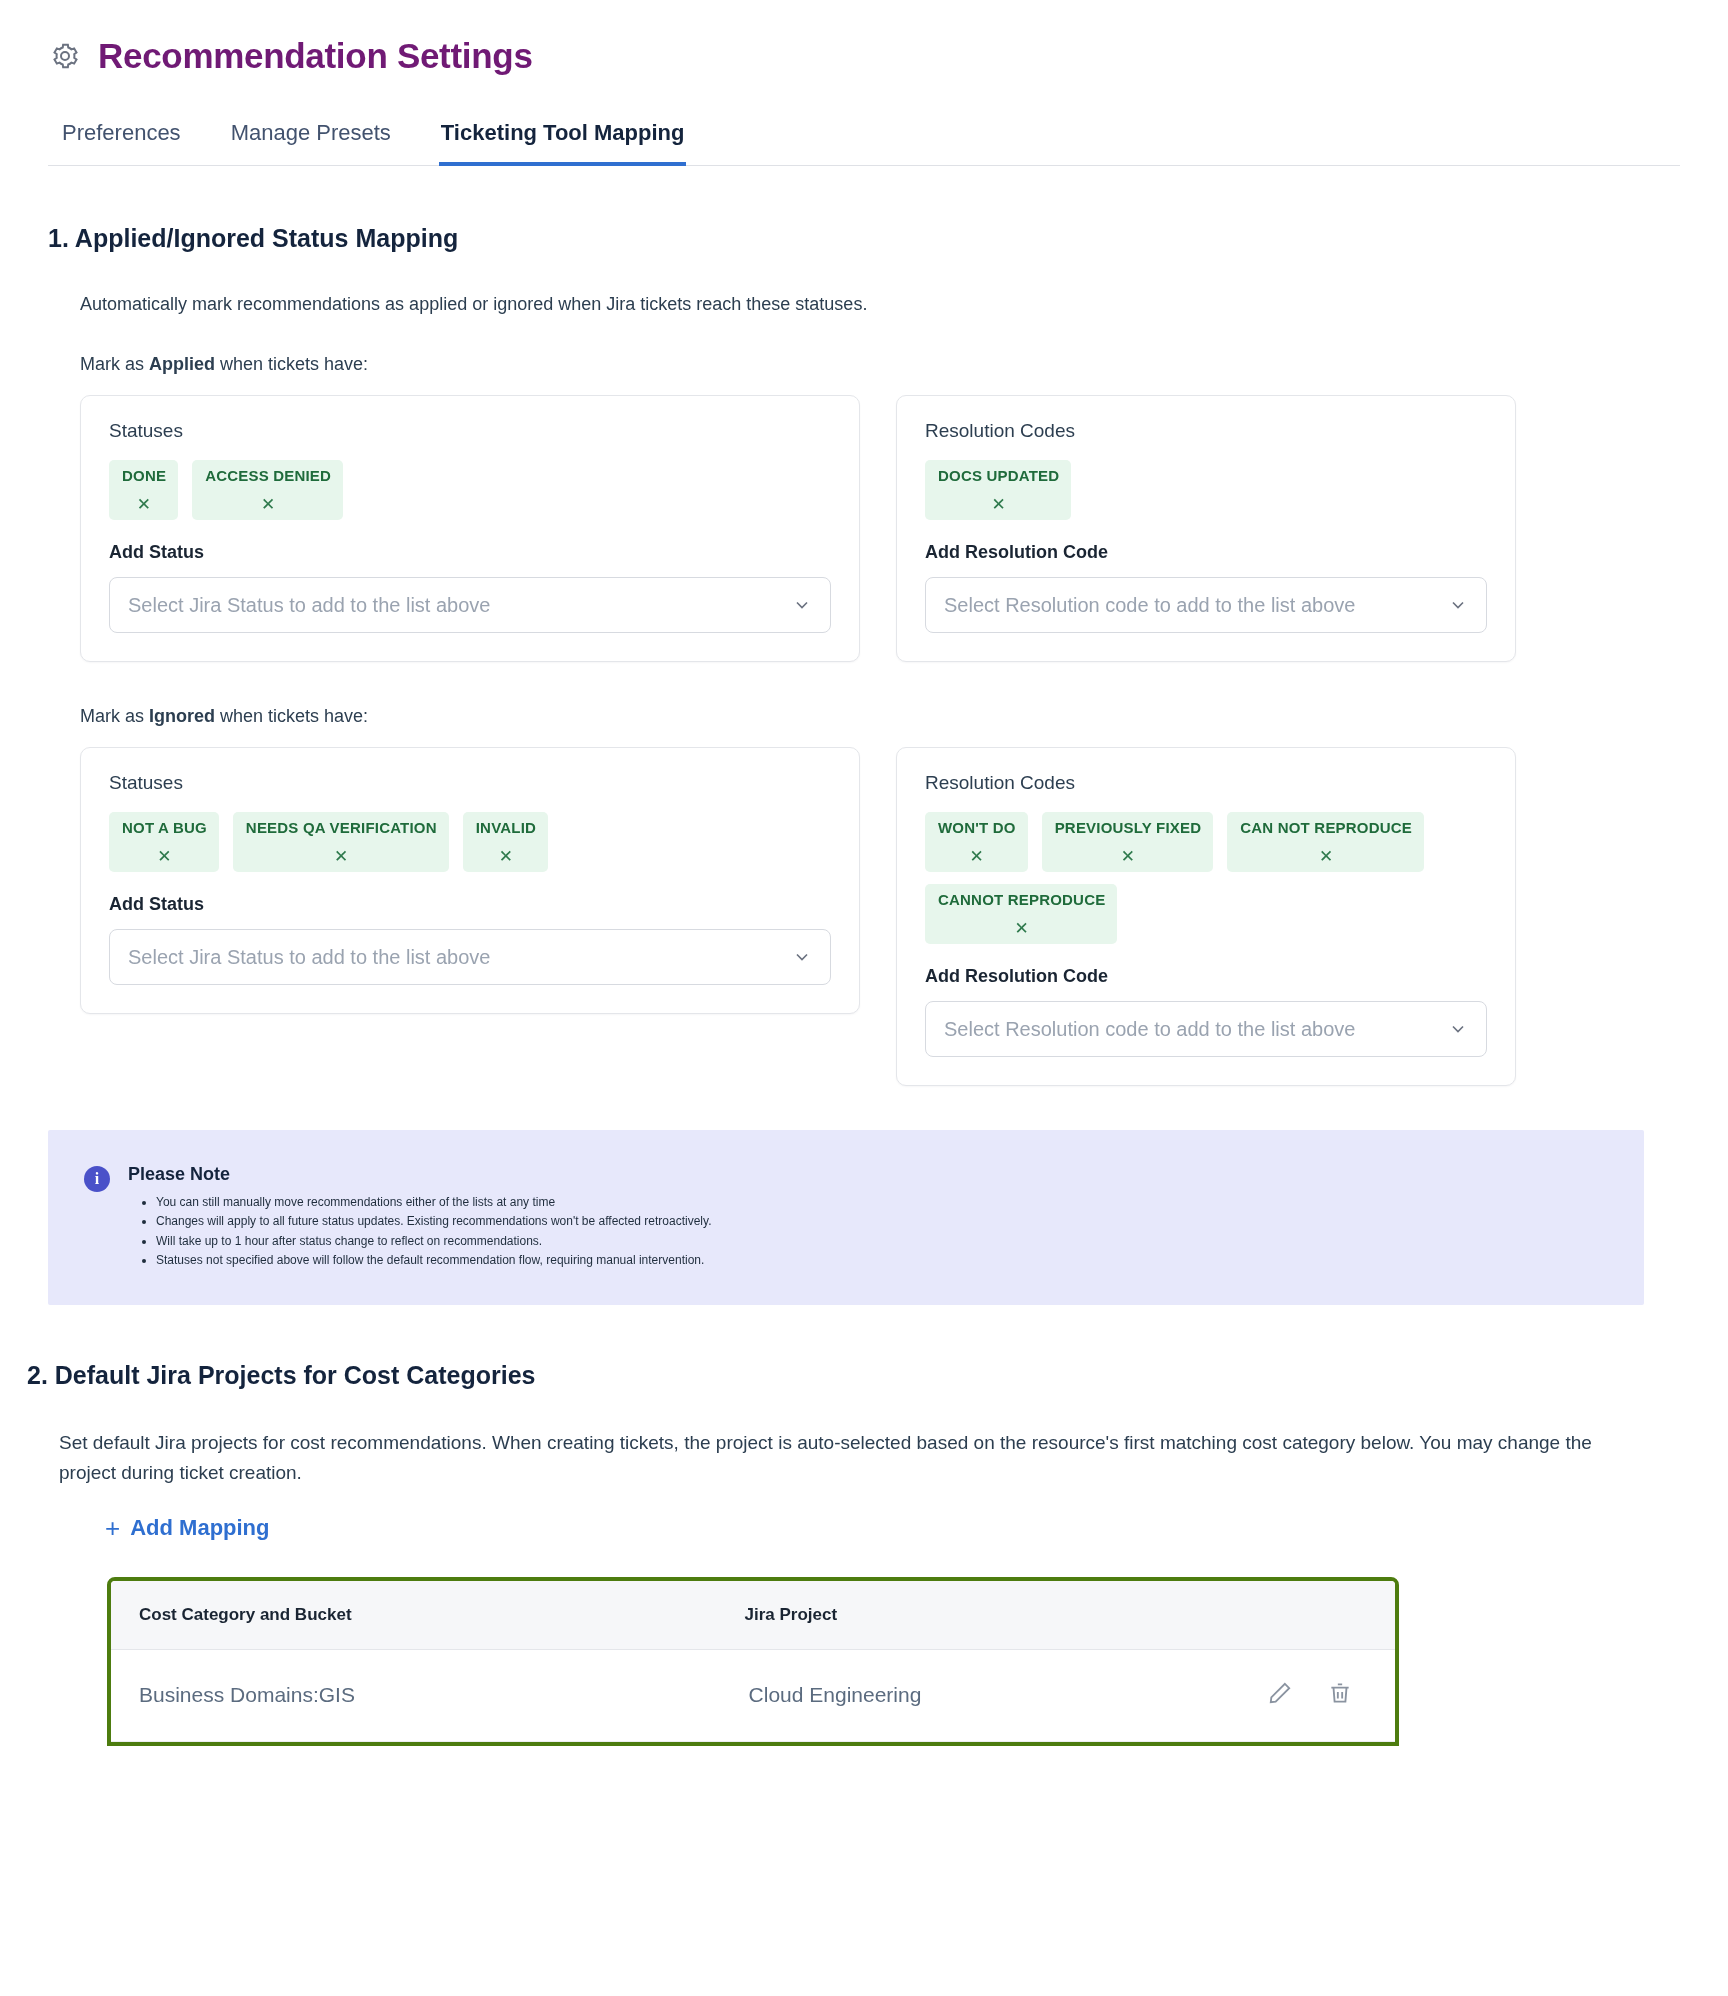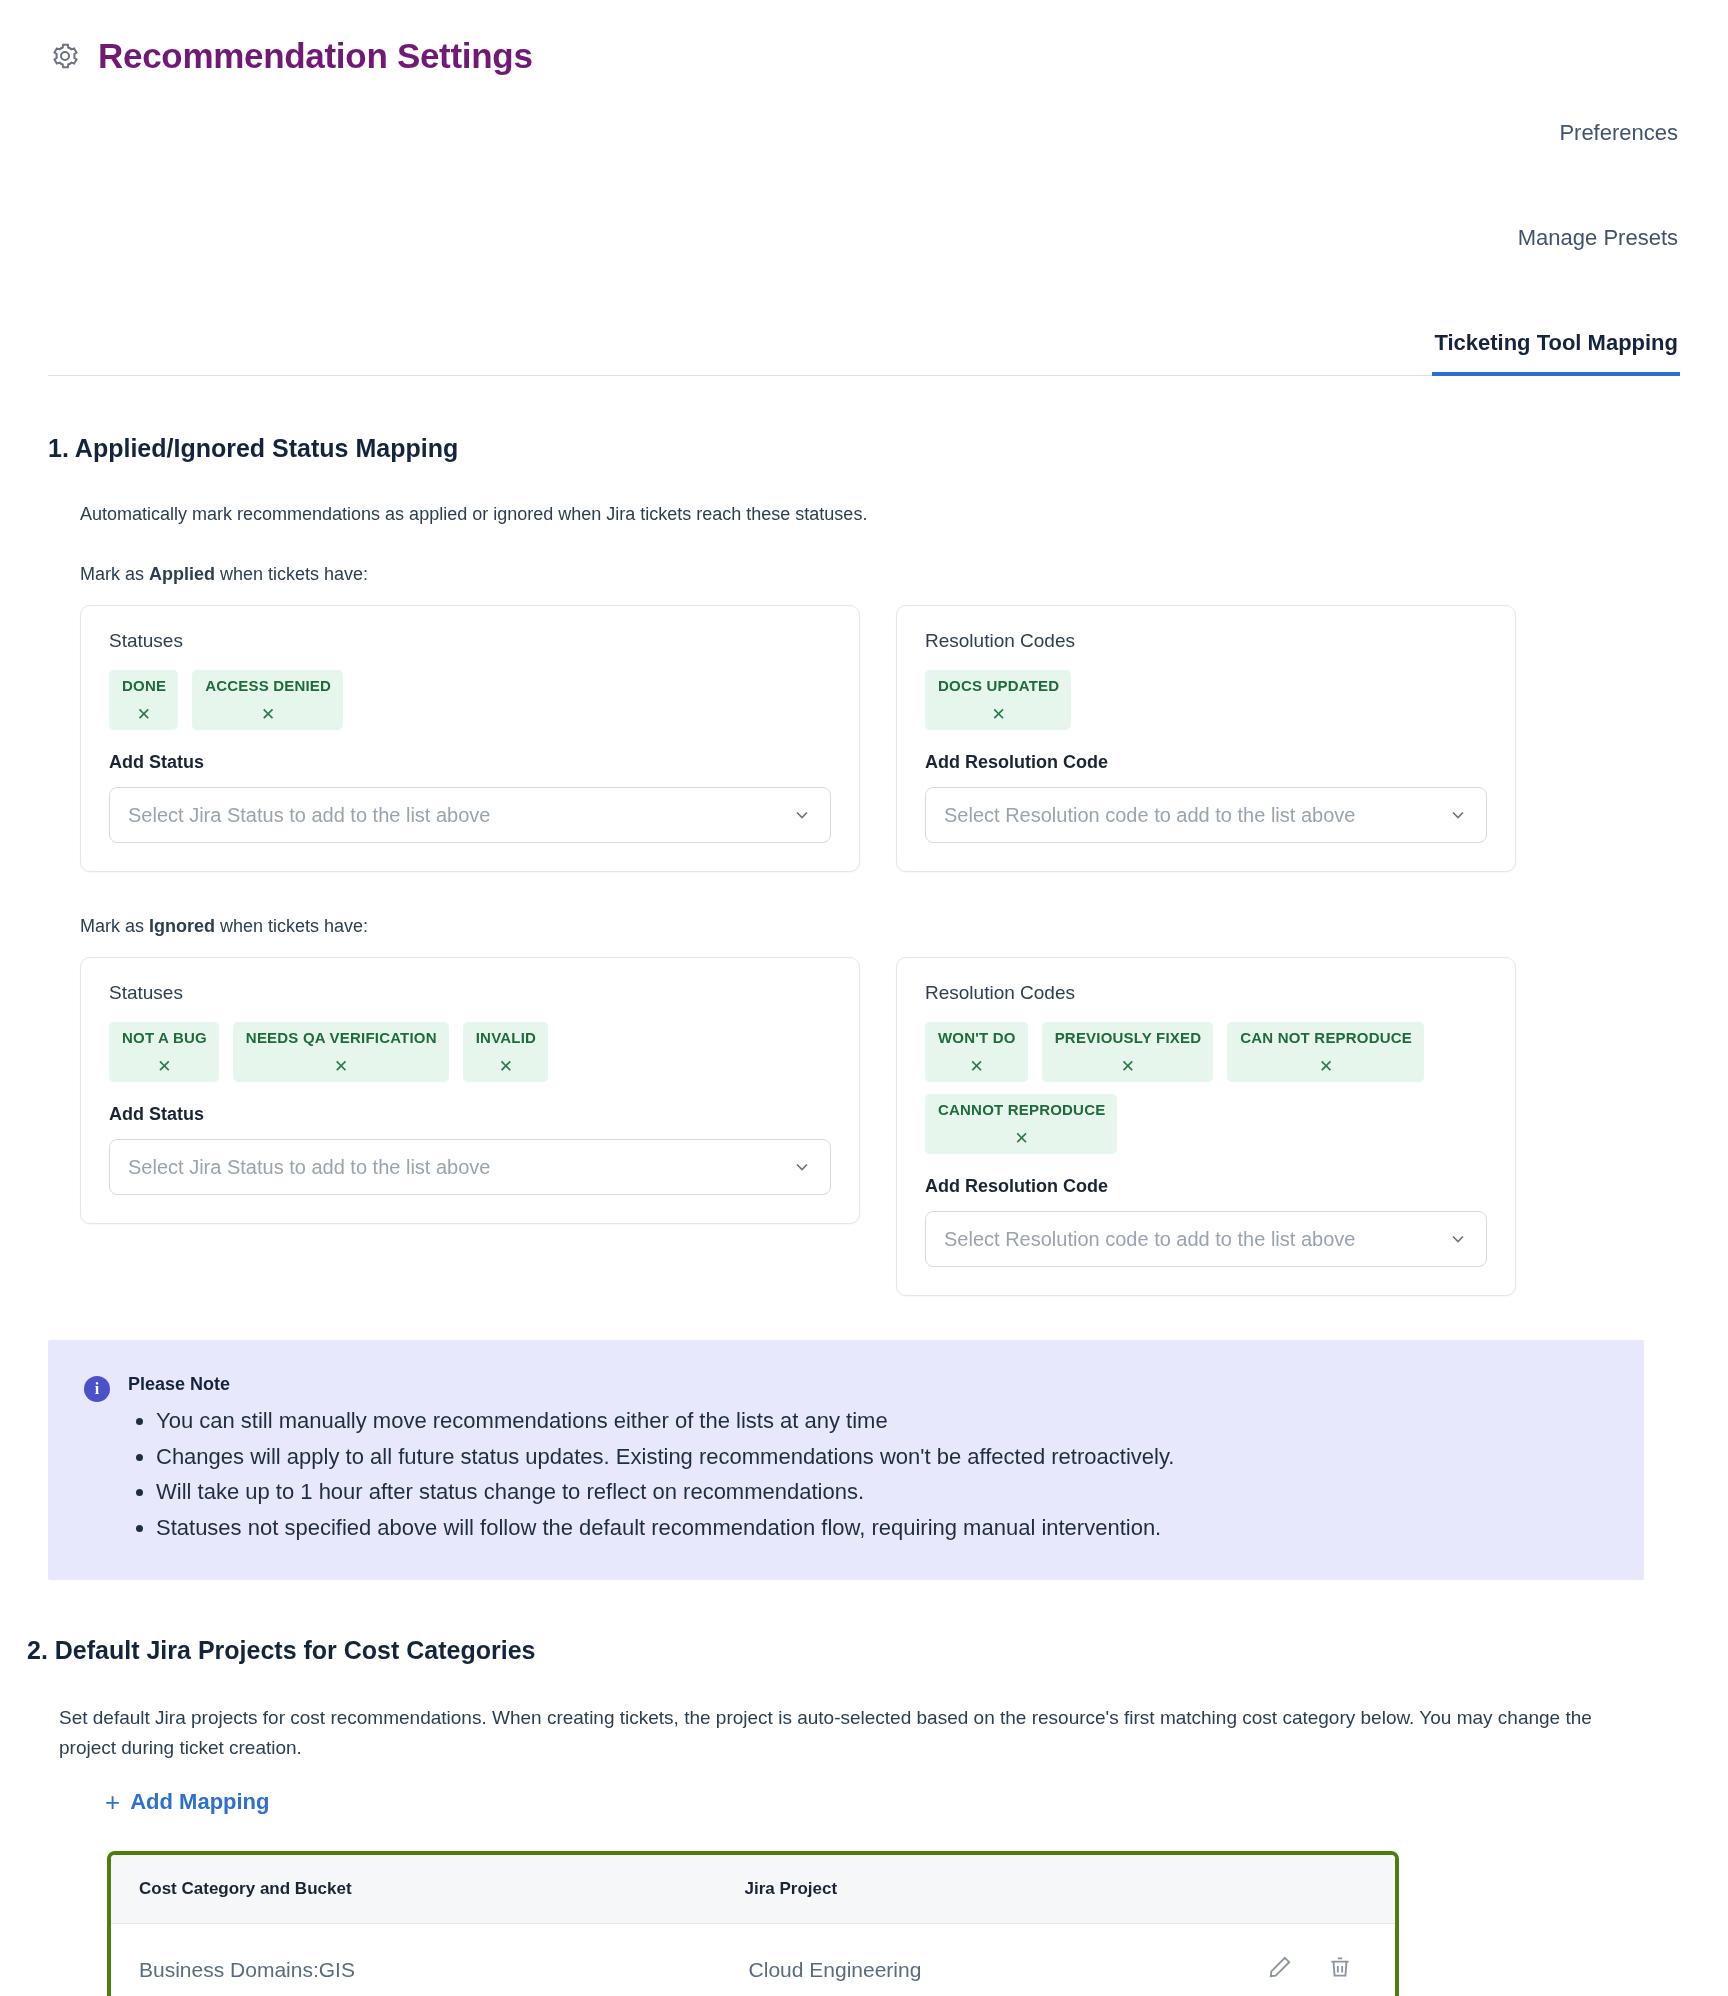--- a/index.html
+++ b/index.html
@@ -40,21 +40,20 @@
   }
 
   
   .tabs {
     display: flex;
     align-items: flex-end;
     gap: 46px;
     border-bottom: 1px solid #dfe1e6;
     margin-top: 30px;
     padding-left: 12px;
-    flex-direction: column;
   }
   .tab {
     font-size: 22px;
     color: #42526e;
     padding: 14px 2px 16px 2px;
     cursor: pointer;
     white-space: nowrap;
     border-bottom: 4px solid transparent;
     margin-bottom: -1px;
   }
@@ -200,21 +199,21 @@
     font-size: 18px;
     font-weight: bold;
     color: #14243d;
     margin-bottom: 8px;
   }
   .note-list {
     margin: 0;
     padding-left: 28px;
   }
   .note-list li {
-    font-size: 22px;
+    font-size: 12px;
     color: #1f2d3d;
     line-height: 1.62;
   }
 
   
   .section2-desc {
     font-size: 19px;
     color: #2c3e50;
     line-height: 1.6;
     margin: 38px 0 0 32px;

